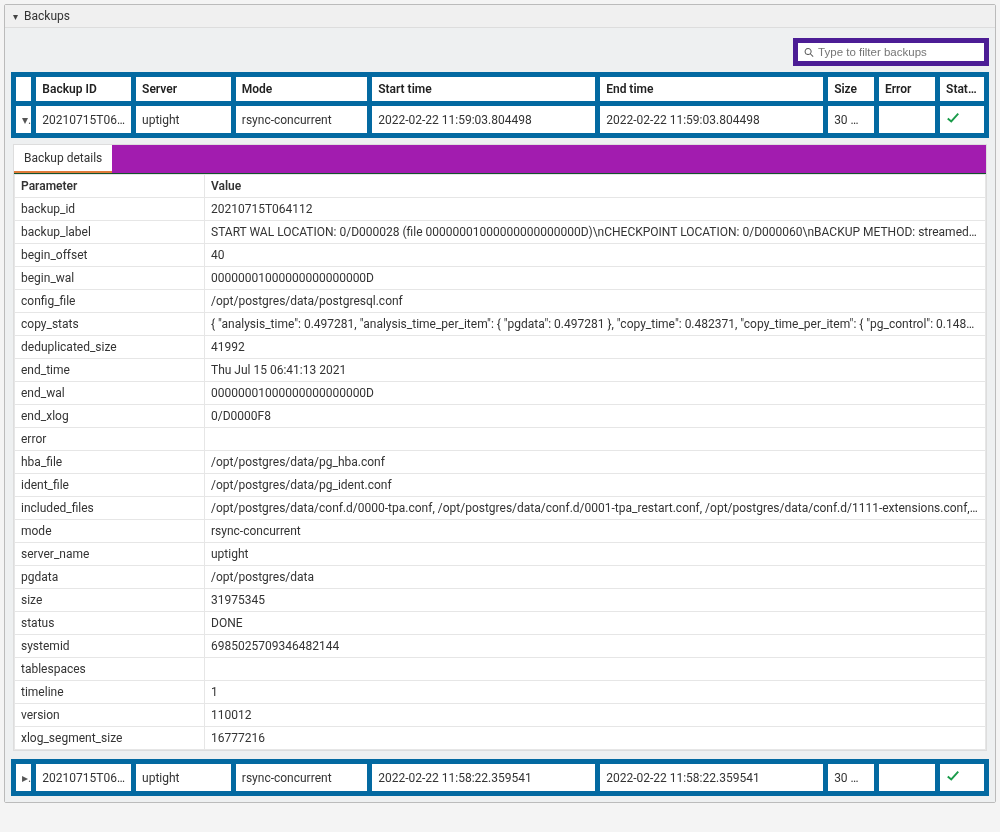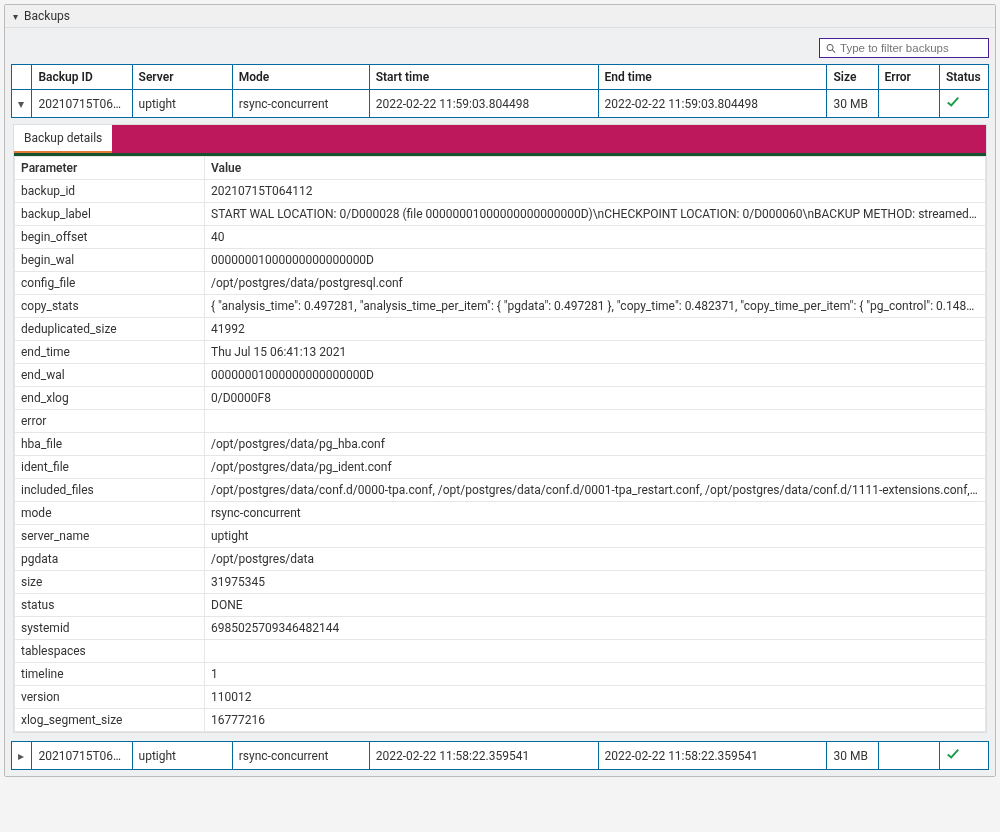--- a/index.html
+++ b/index.html
@@ -37,40 +37,40 @@
   .filter-row {
     display: flex;
     justify-content: flex-end;
     padding: 6px 0 6px 0;
   }
   .filter-box {
     display: flex;
     align-items: center;
     gap: 4px;
     background: #fff;
-    border: 1px solid #4c1d95;
+    border: 5px solid #4c1d95;
     padding: 3px 6px;
-    width: 170px;
+    width: 196px;
   }
   .filter-box svg { width: 11px; height: 11px; fill: #555; }
   .filter-box input {
     border: none;
     outline: none;
     font-size: 11.5px;
     width: 100%;
     color: #555;
   }
   table.backups {
     width: 100%;
     border-collapse: collapse;
     background: #fff;
     table-layout: fixed;
   }
   table.backups th, table.backups td {
-    border: 1px solid #0369a1;
+    border: 5px solid #0369a1;
     padding: 5px 6px;
     text-align: left;
     font-size: 12px;
     white-space: nowrap;
     overflow: hidden;
     text-overflow: ellipsis;
   }
   table.backups th {
     background: #fff;
     font-weight: 600;
@@ -93,22 +93,22 @@
   .details-wrap {
     padding: 6px 2px 2px 2px;
     background: #eef0f1;
   }
   .details-box {
     background: #fff;
     border: 1px solid #ddd;
   }
   .tabbar {
     display: flex;
-    border-bottom: 3px solid #14532d;
-    background: #be185d;
+    border-bottom: 1px solid #14532d;
+    background: #a21caf;
   }
   .tab {
     padding: 6px 10px;
     font-size: 12px;
     color: #555;
     border-bottom: 2px solid transparent;
     cursor: pointer;
   }
   .tab.active {
     color: #333;

